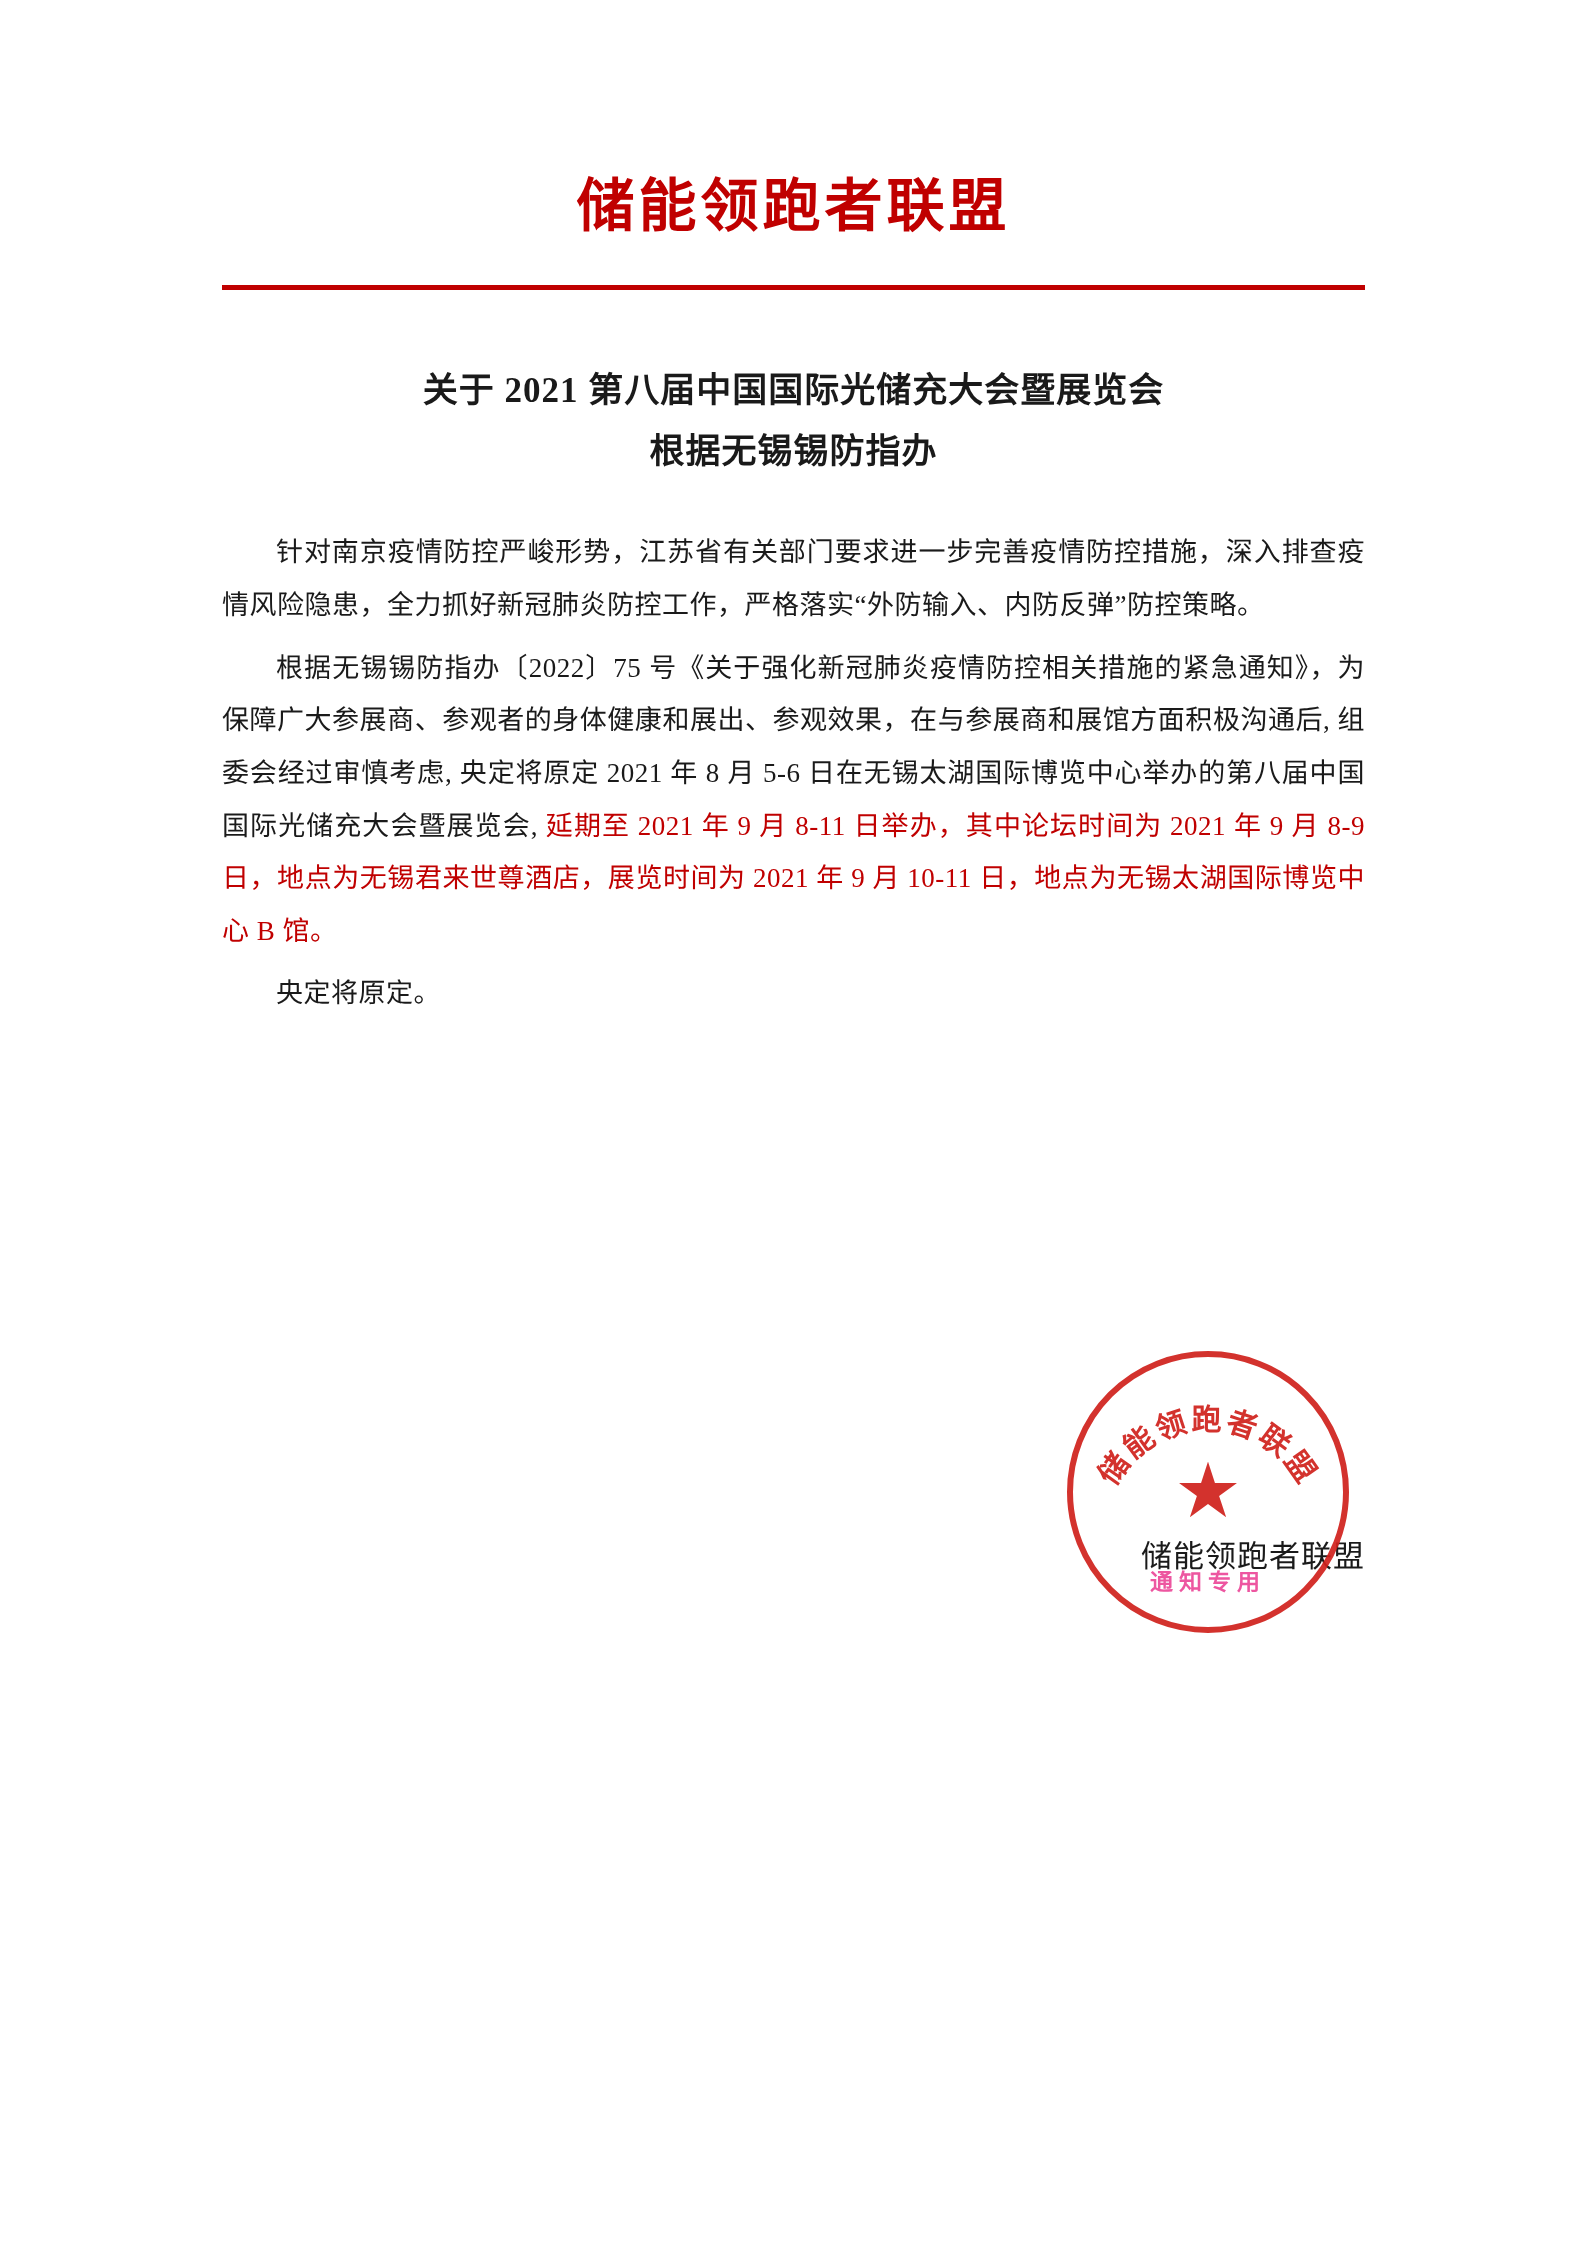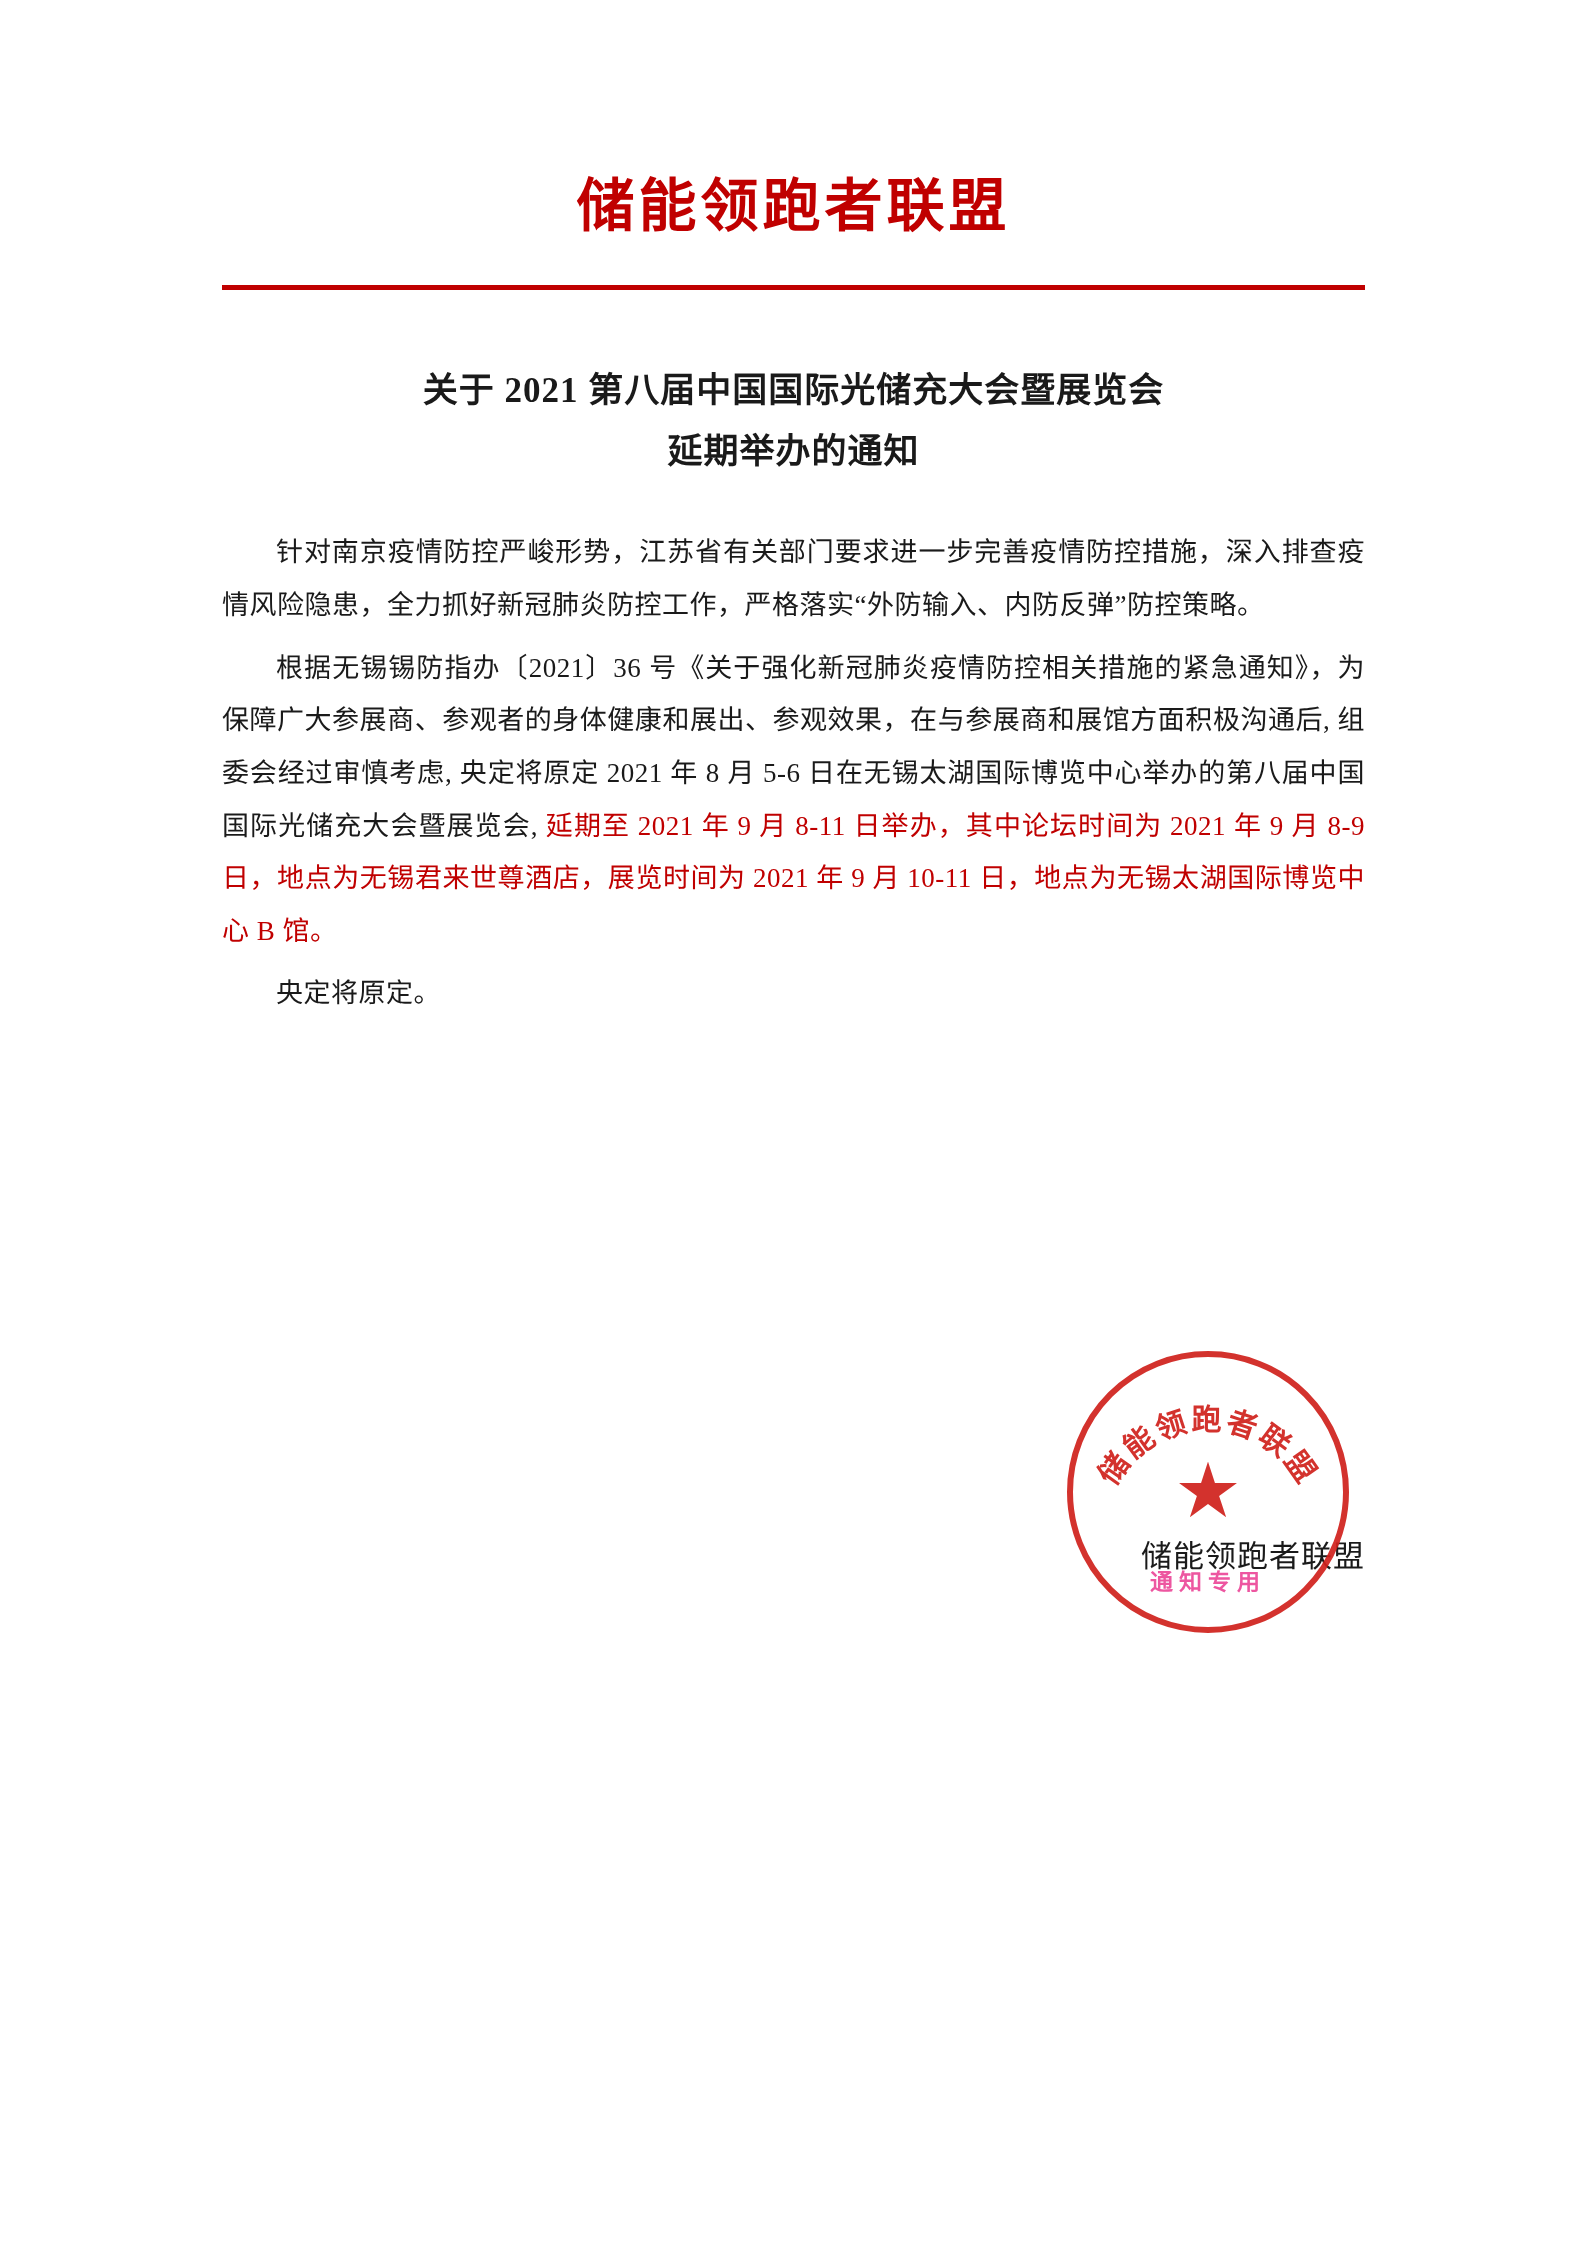--- a/index.html
+++ b/index.html
@@ -138,29 +138,29 @@
 
 <div class="page">
 
   <div class="letterhead">
     <div class="letterhead-title">储能领跑者联盟</div>
     <div class="letterhead-rule"></div>
   </div>
 
   <div class="doc-title">
     <span class="line">关于 2021 第八届中国国际光储充大会暨展览会</span>
-    <span class="line">延期举办的通知</span>
+    <span class="line">根据无锡锡防指办</span>
   </div>
 
   <div class="body-copy">
     <p class="para">
       <span>针对南京疫情防控严峻形势，江苏省有关部门要求进一步完善疫情防控措施，深入排查疫情风险隐患，全力抓好新冠肺炎防控工作，严格落实“外防输入、内防反弹”防控策略。</span>
     </p>
     <p class="para">
-      <span>根据无锡锡防指办〔2021〕36 号《关于强化新冠肺炎疫情防控相关措施的紧急通知》，为保障广大参展商、参观者的身体健康和展出、参观效果，在与参展商和展馆方面积极沟通后, 组委会经过审慎考虑, 央定将原定 2021 年 8 月 5-6 日在无锡太湖国际博览中心举办的第八届中国国际光储充大会暨展览会, </span><span class="hl">延期至 2021 年 9 月 8-11 日举办，其中论坛时间为 2021 年 9 月 8-9 日，地点为无锡君来世尊酒店，展览时间为 2021 年 9 月 10-11 日，地点为无锡太湖国际博览中心 B 馆。</span>
+      <span>根据无锡锡防指办〔2022〕75 号《关于强化新冠肺炎疫情防控相关措施的紧急通知》，为保障广大参展商、参观者的身体健康和展出、参观效果，在与参展商和展馆方面积极沟通后, 组委会经过审慎考虑, 央定将原定 2021 年 8 月 5-6 日在无锡太湖国际博览中心举办的第八届中国国际光储充大会暨展览会, </span><span class="hl">延期至 2021 年 9 月 8-11 日举办，其中论坛时间为 2021 年 9 月 8-9 日，地点为无锡君来世尊酒店，展览时间为 2021 年 9 月 10-11 日，地点为无锡太湖国际博览中心 B 馆。</span>
     </p>
     <p class="para">
       <span>央定将原定。</span>
     </p>
   </div>
 
   <div class="sign-block">
     <span class="sign-line">储能领跑者联盟</span>
   </div>
 

